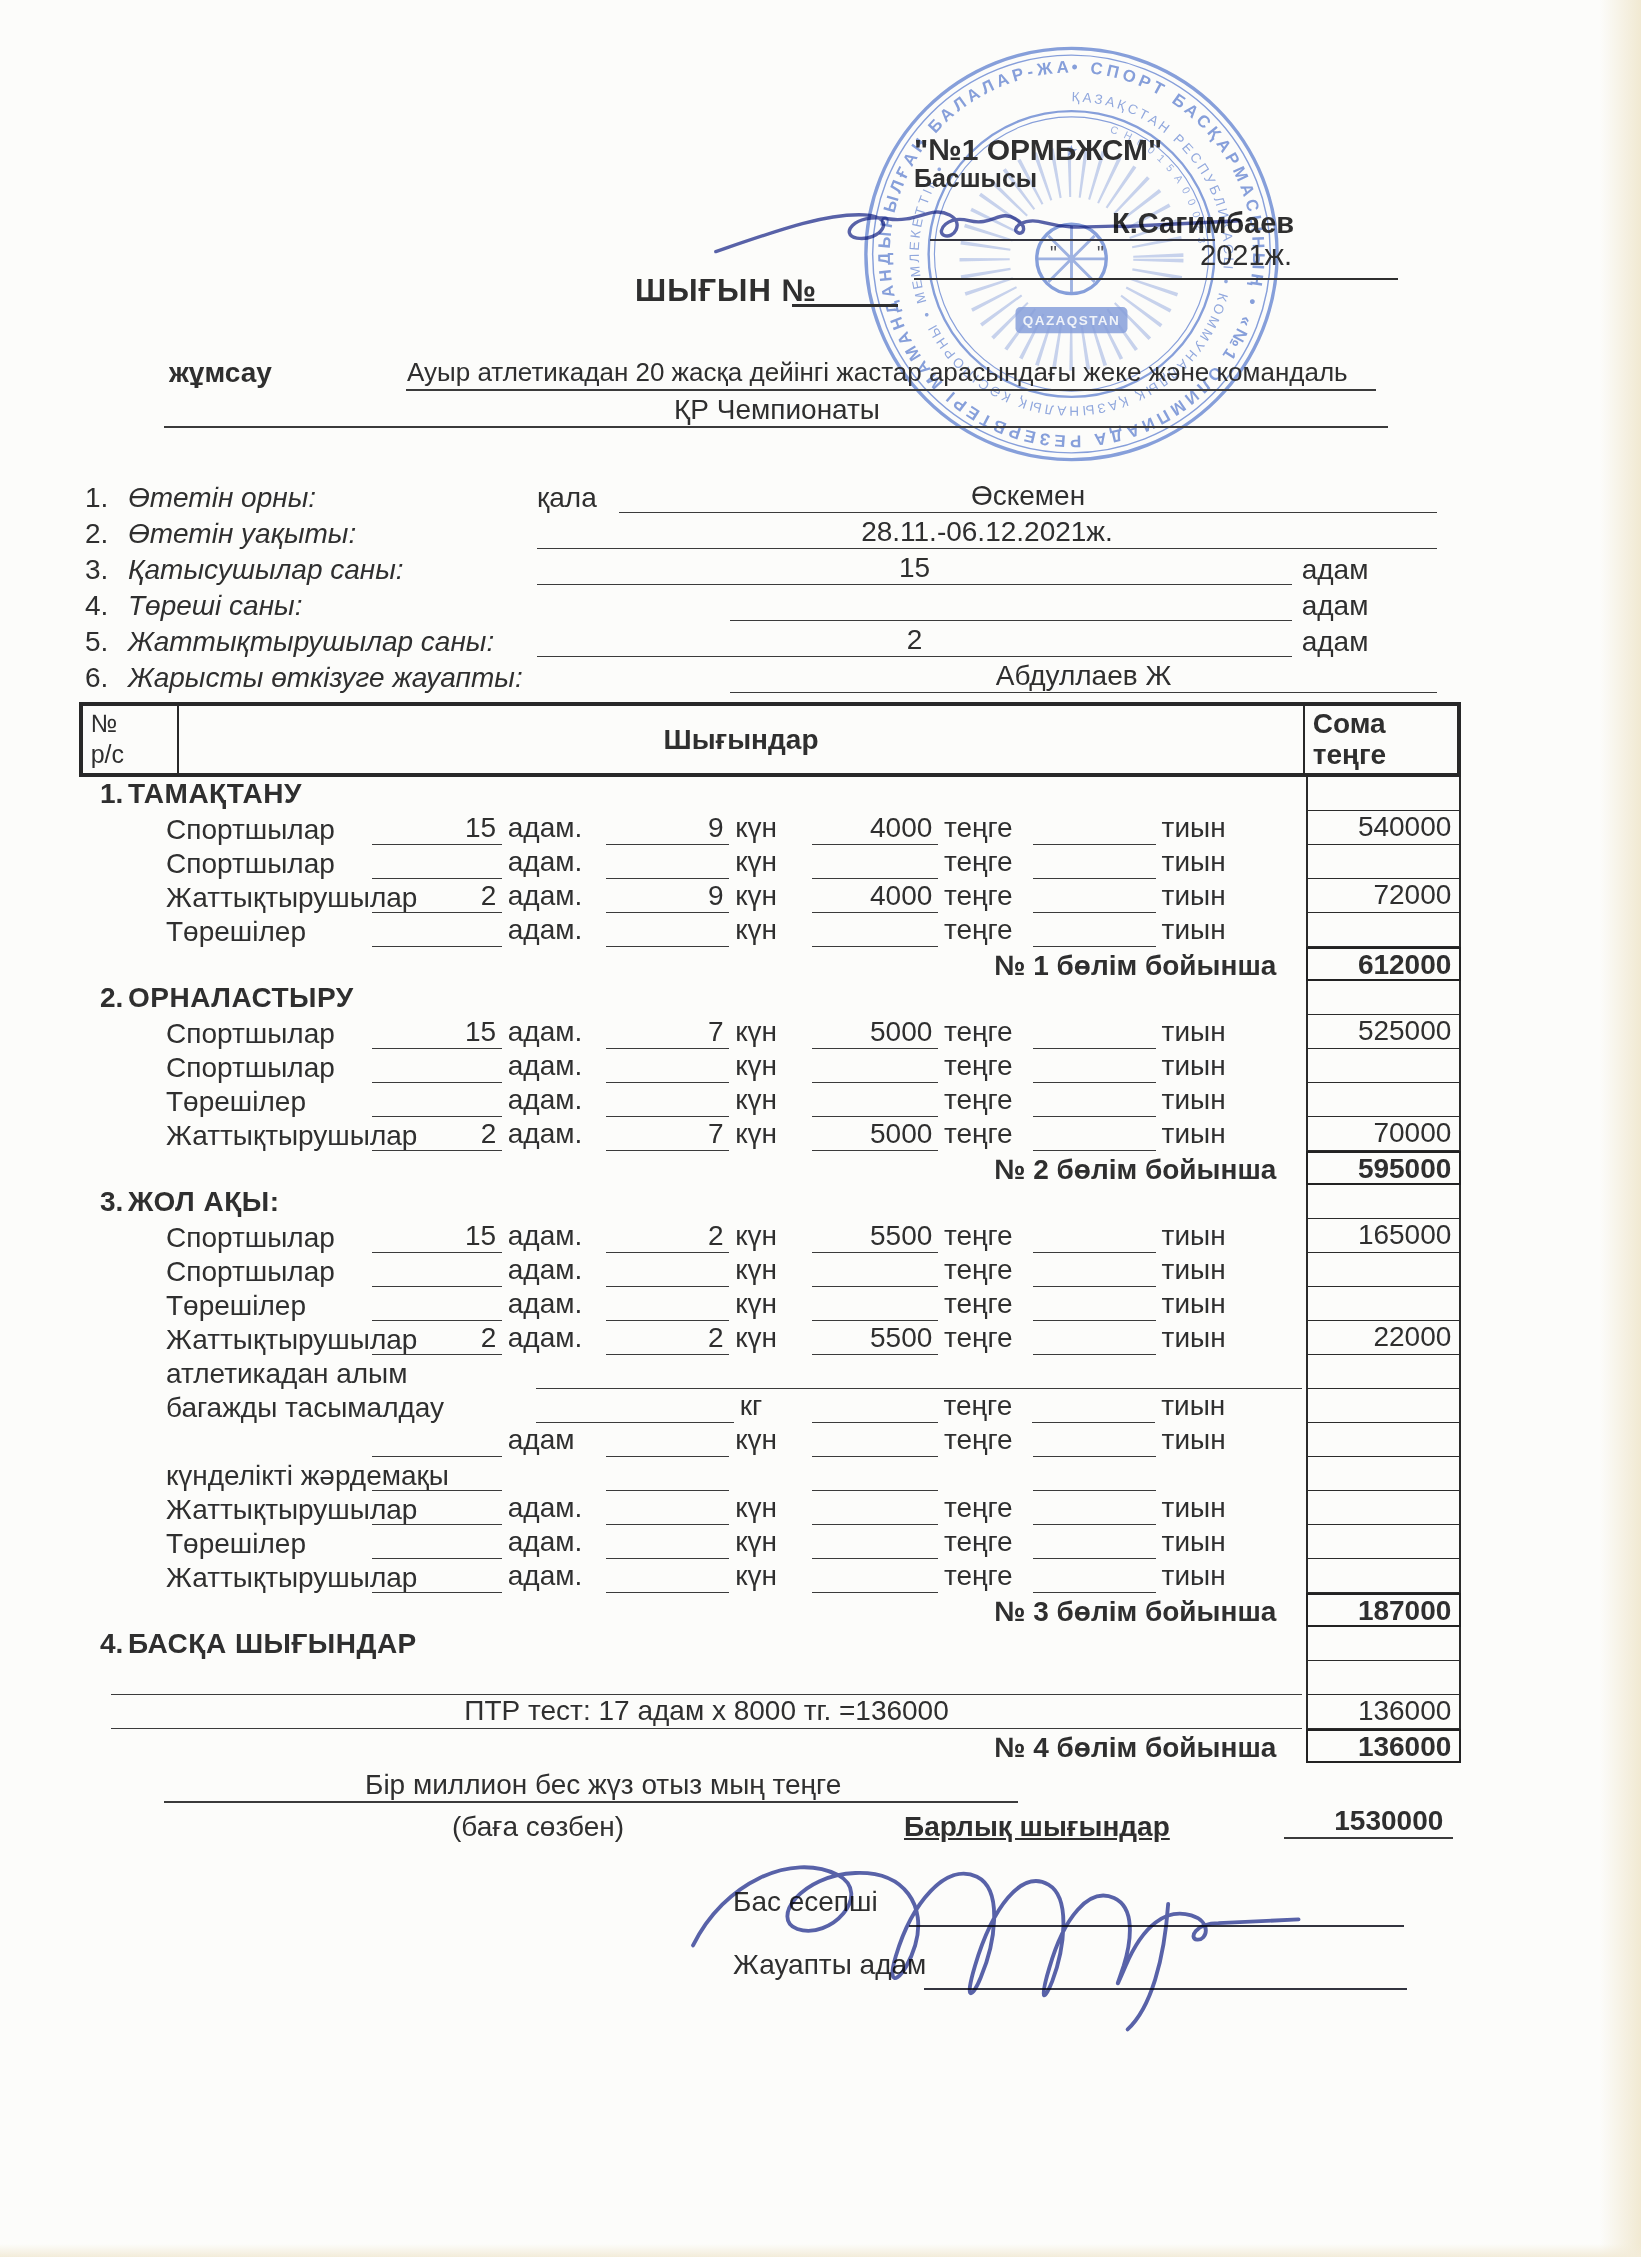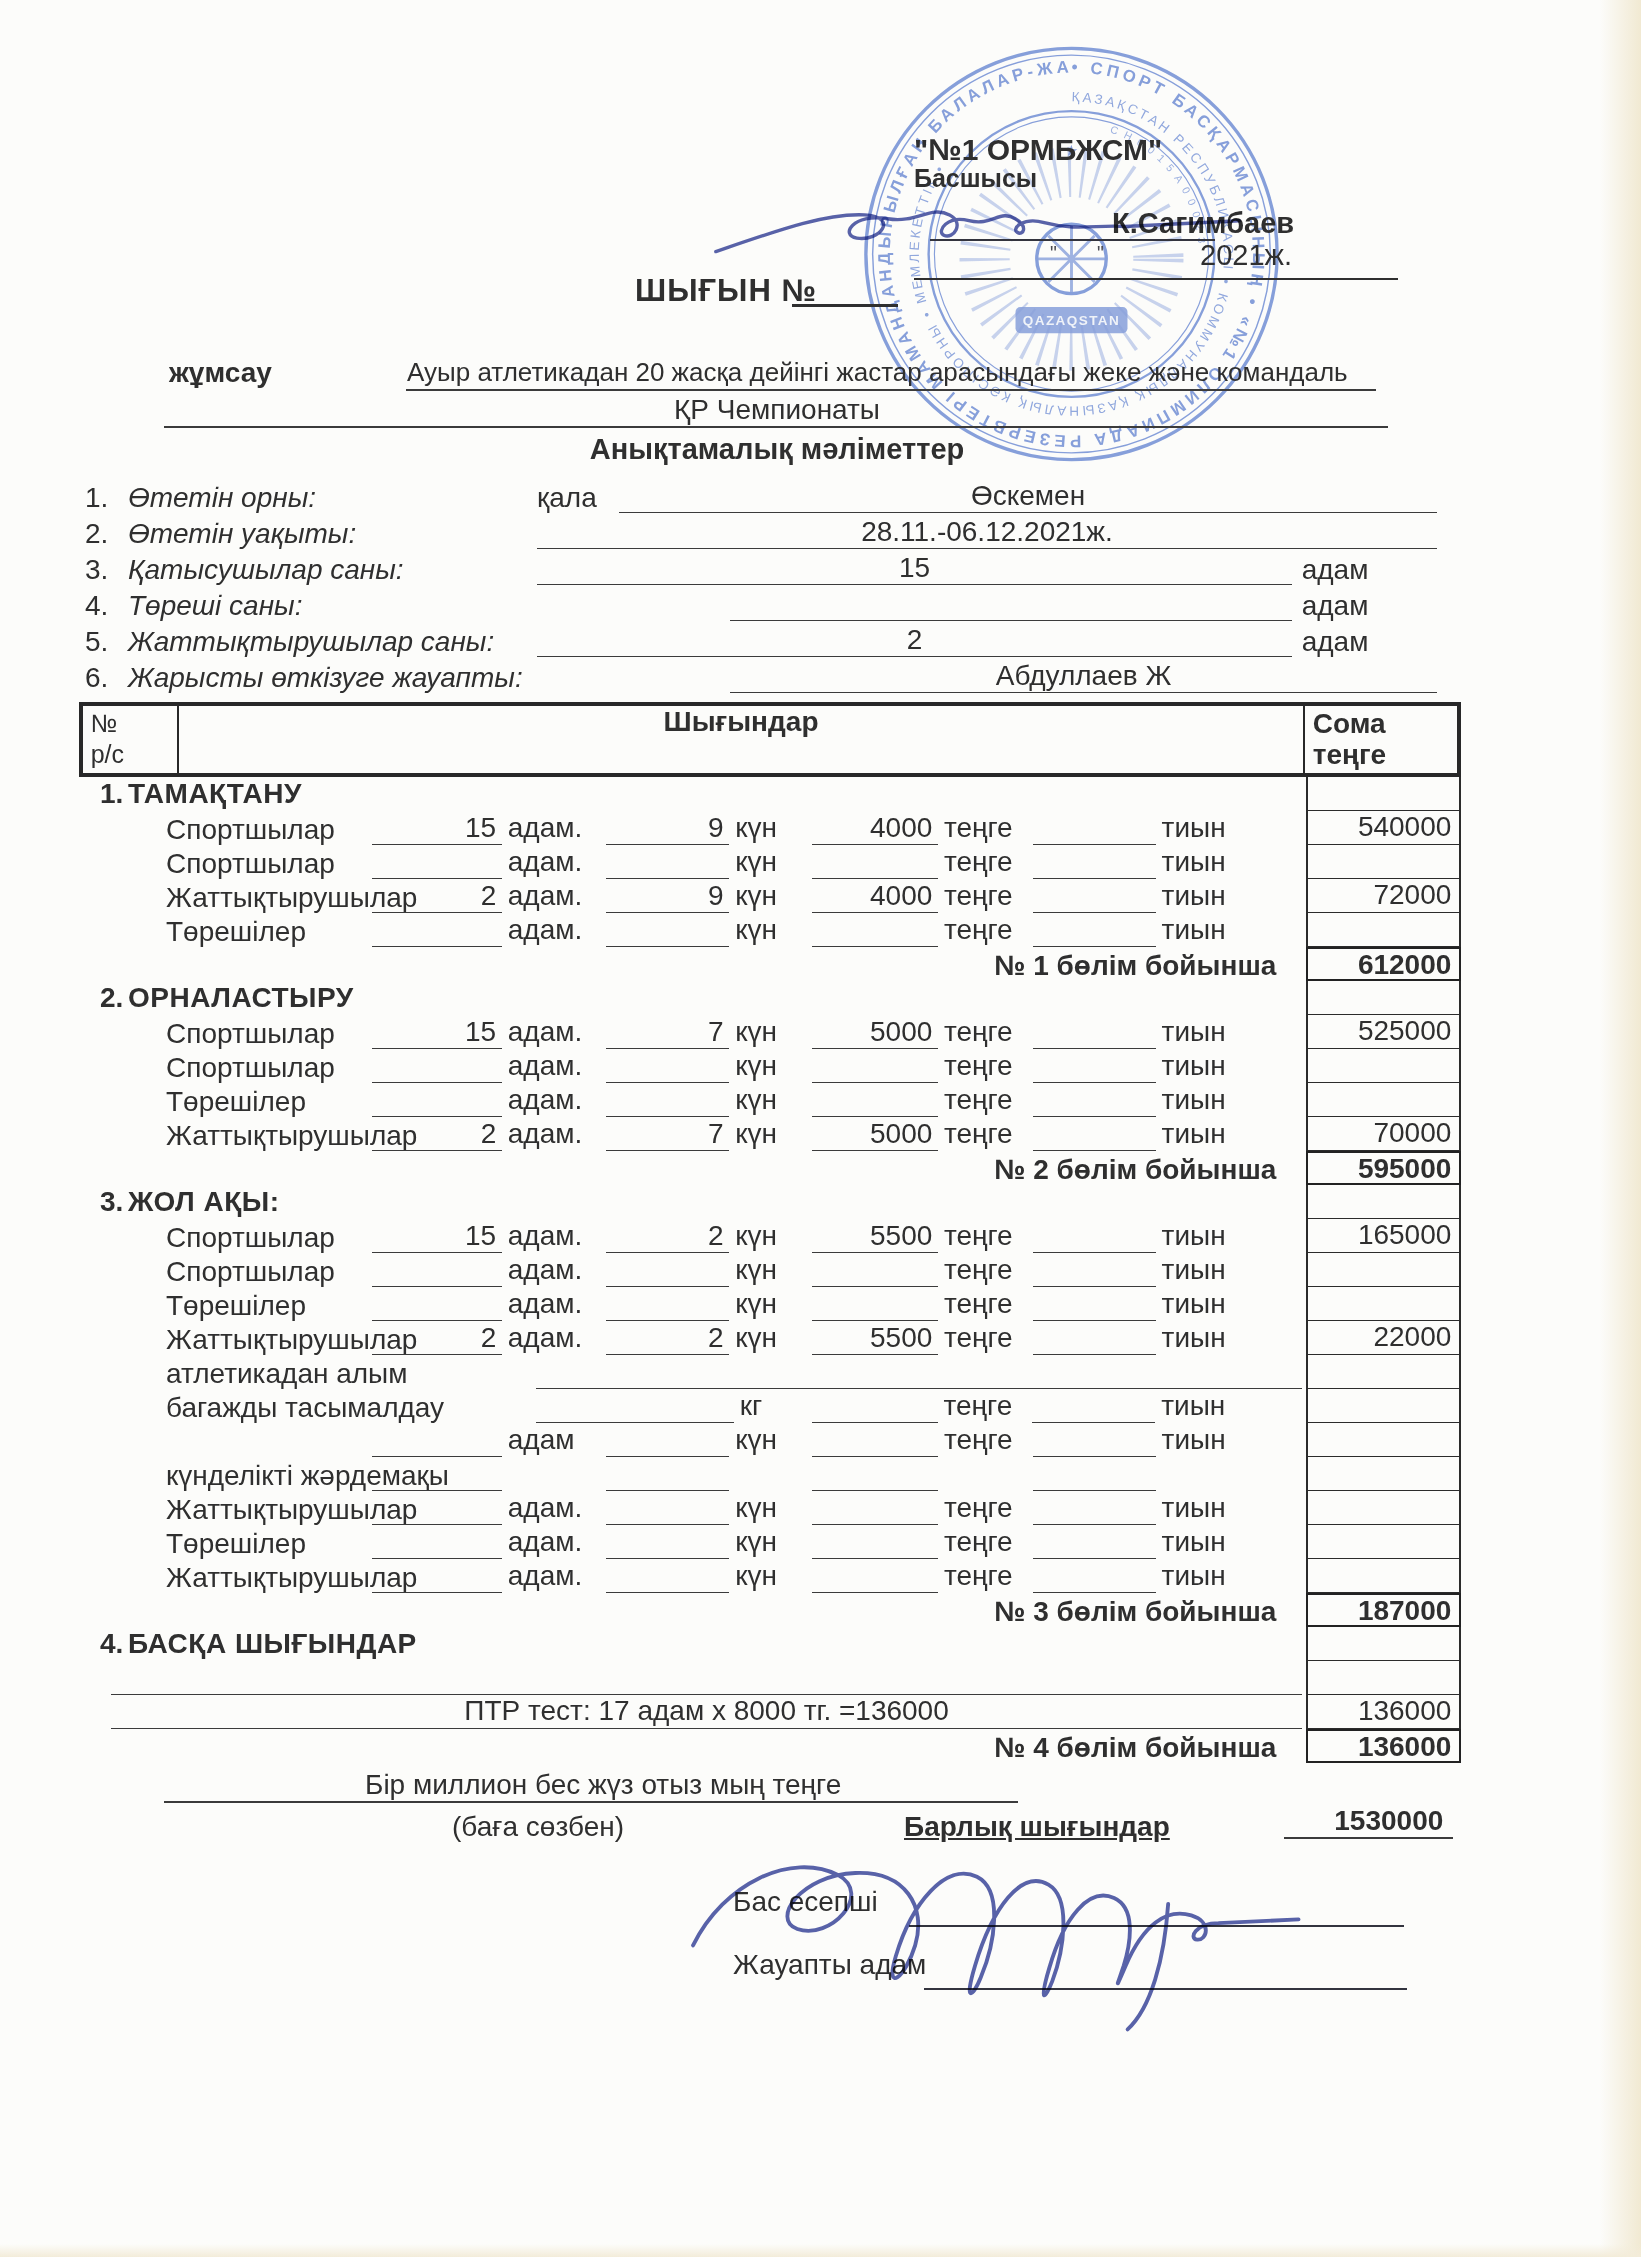--- a/index.html
+++ b/index.html
@@ -31,21 +31,21 @@
   .inum{width:43px;}
   .ilabel{width:409px;font-style:italic;}
   .ipre{width:82px;}
   .iline{flex:1;border-bottom:1.9px solid #3b3b3b;height:32px;box-sizing:border-box;}
   .irow:nth-child(4) .iline,.irow:nth-child(6) .iline{margin-left:193px;}
   .ival{display:block;text-align:center;line-height:30px;}
   .iunit{width:145px;padding-left:9.7px;box-sizing:border-box;}
   
   .thead{left:79px;top:702px;width:1382px;height:75px;border:4.8px solid #282828;box-sizing:border-box;display:flex;}
   .th-no{width:96px;border-right:2.9px solid #282828;box-sizing:border-box;font-size:25px;line-height:31px;padding:1.9px 0 0 7.7px;}
-  .th-exp{flex:1;text-align:center;padding-top:0;font-weight:bold;}
+  .th-exp{flex:1;text-align:center;padding-top:18px;font-weight:bold;}
   .th-sum{width:154px;border-left:2.9px solid #282828;box-sizing:border-box;font-weight:bold;line-height:31px;padding:1.9px 0 0 7.7px;}
   
   #tbody{left:79px;top:777px;width:1382px;}
   .trow{display:flex;height:34px;align-items:flex-end;line-height:30px;}
   .trow.sec{align-items:center;}
   .snum{padding-left:21px;width:28px;font-weight:bold;}
   .stitle{font-weight:bold;letter-spacing:0.5px;}
   .tlabel{padding-left:87px;width:206px;box-sizing:content-box;white-space:nowrap;overflow:visible;}
   .tline{height:32px;border-bottom:1.9px solid #3b3b3b;box-sizing:border-box;}
   .tline.c0{width:130px;}
@@ -133,21 +133,20 @@
   <div class="abs hdr-line2"></div>
 
   <div class="abs doc-title">ШЫҒЫН №</div>
   <div class="abs doc-title-line"></div>
 
   <div class="abs purpose-label">жұмсау</div>
   <div class="abs purpose1-line"></div>
   <div class="abs purpose1">Ауыр атлетикадан 20 жасқа дейінгі жастар  арасындағы жеке және командаль</div>
   <div class="abs purpose2-line"></div>
   <div class="abs purpose2">ҚР Чемпионаты</div>
-  <div class="abs info-title">Анықтамалық мәліметтер</div>
 
   <div id="info-list" class="abs">
       <div class="irow">
         <span class="inum">1.</span>
         <span class="ilabel">Өтетін орны:</span>
         <span class="ipre">қала</span>
         <span class="iline">
           <span class="ival">Өскемен</span>
         </span>
       </div>

